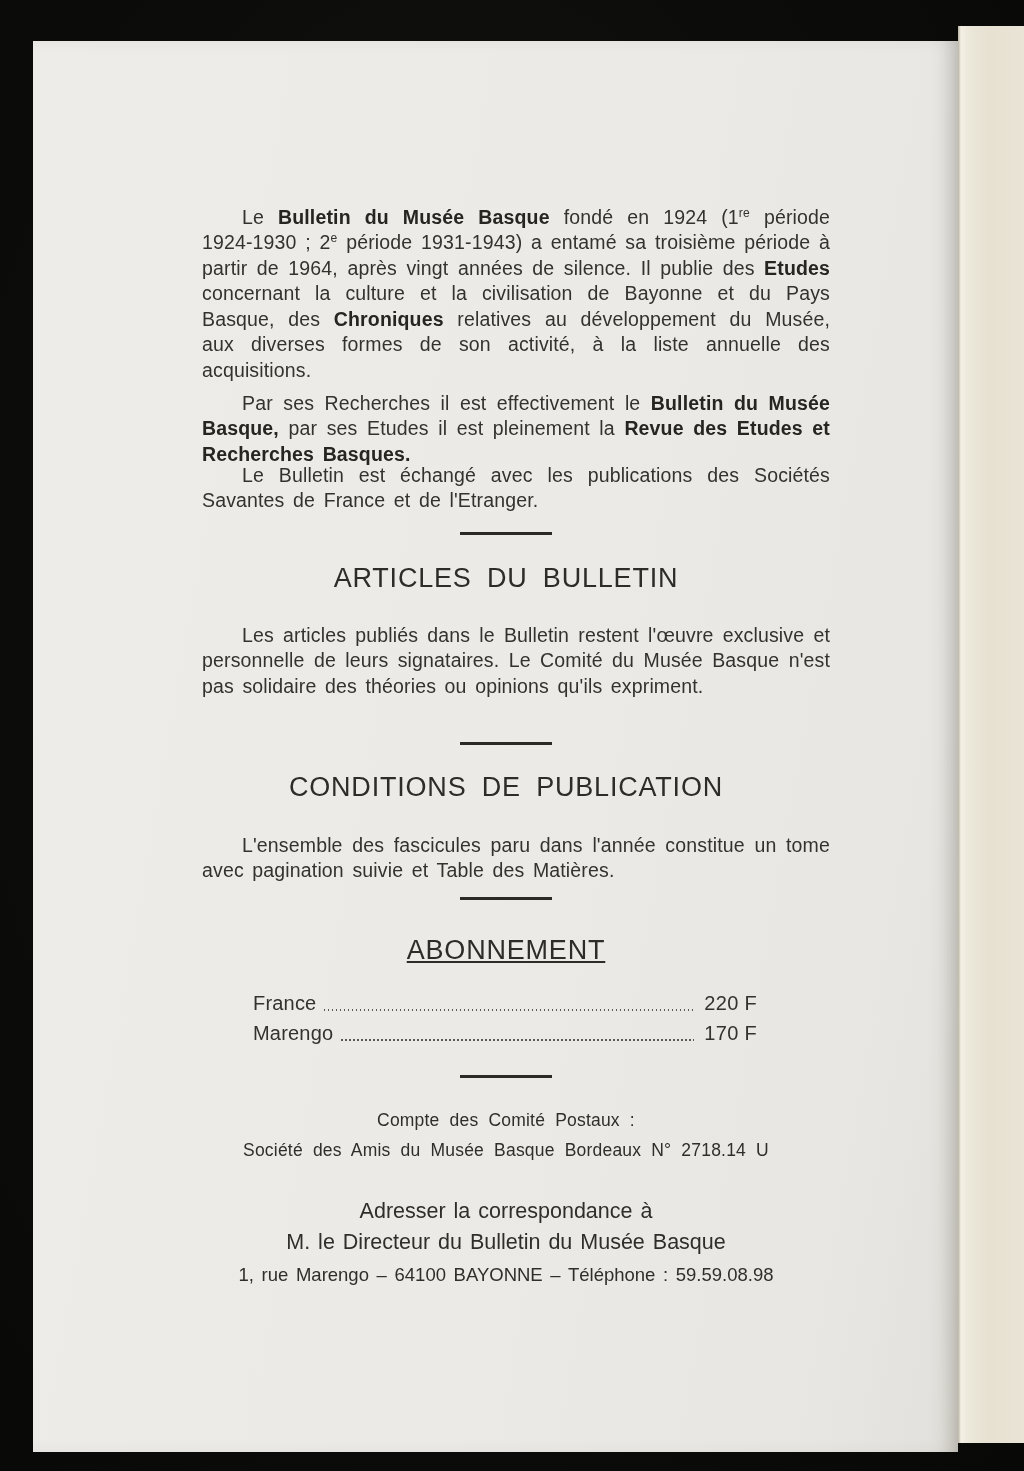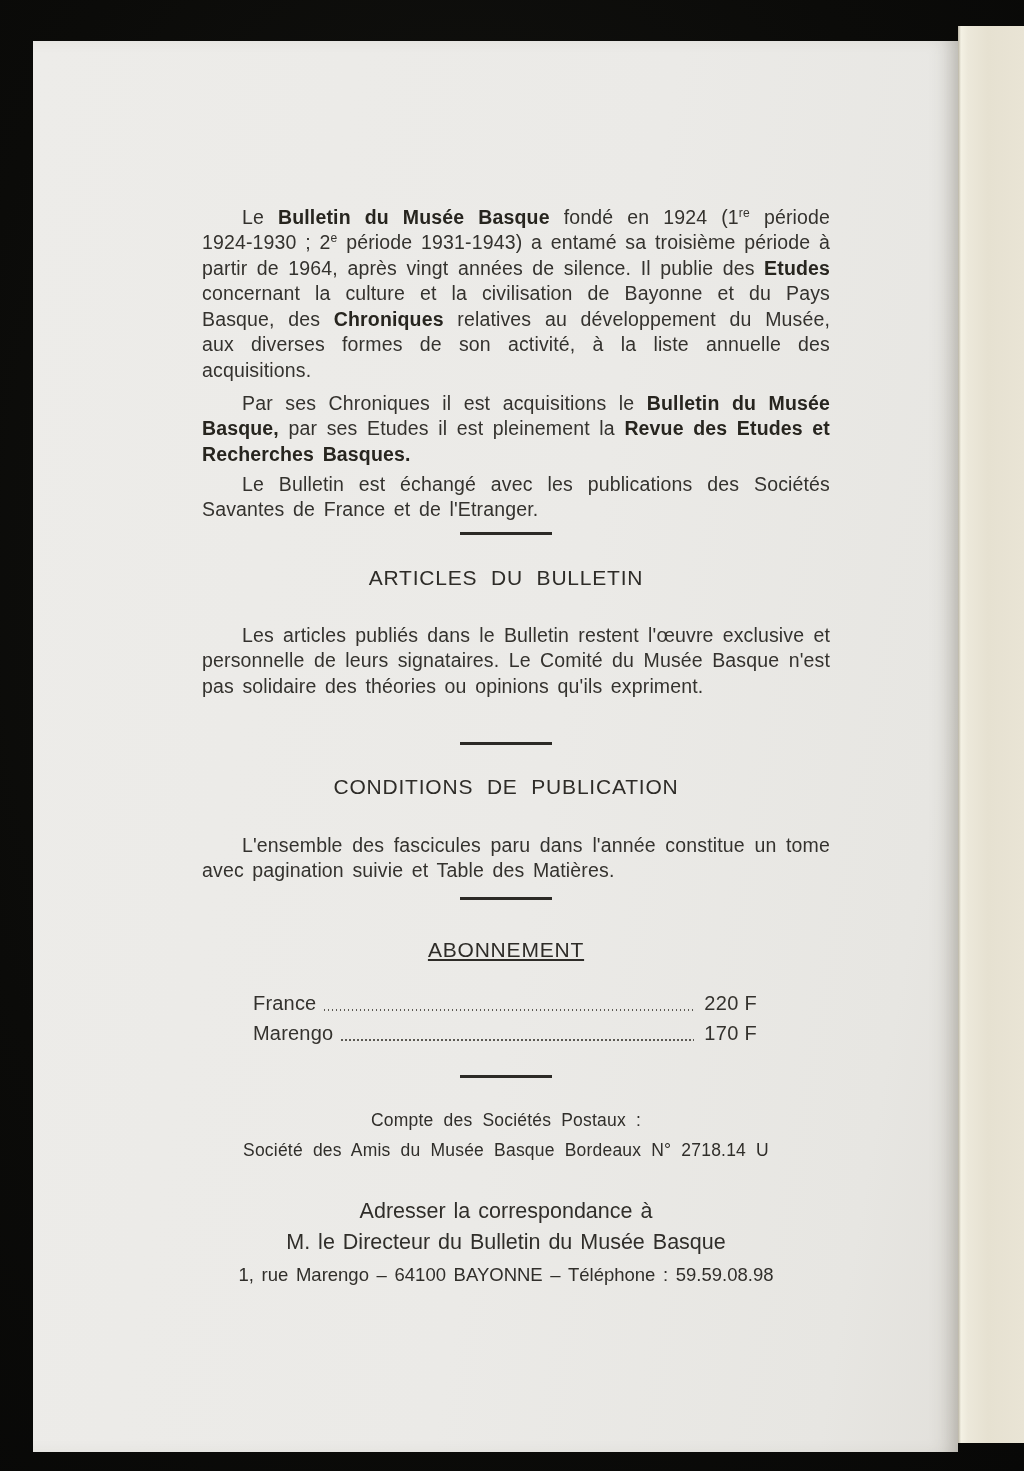--- a/index.html
+++ b/index.html
@@ -43,21 +43,21 @@
     position: absolute;
     left: 159px; width: 628px;
     display: flex; justify-content: center;
   }
   .divider .rule { width: 92px; height: 3px; background: #2c2a26; }
 
   .sec-title {
     position: absolute;
     left: 159px; width: 628px;
     text-align: center;
-    font-size: 21px; line-height: 24px;
+    font-size: 27px; line-height: 24px;
     letter-spacing: 0.8px; word-spacing: 7px;
     color: #2e2c28;
   }
 
   .rows { position: absolute; left: 220px; width: 504px; }
   .rate-row { display: flex; align-items: flex-end; height: 26px; margin-bottom: 4px; font-size: 20px; }
   .rate-label { white-space: nowrap; letter-spacing: 0.2px; }
   .leader {
     flex: 1; height: 3px;
     margin: 0 10px 4px 8px;
@@ -82,23 +82,23 @@
 </style>
 </head>
 <body>
 
 <div class="scene">
   <div class="page">
     <div class="content">
 
       <p class="para" style="top:144px;"><span>Le </span><span class="b">Bulletin du Musée Basque</span><span> fondé en 1924 (1</span><sup>re</sup><span> période 1924-1930 ; 2</span><sup>e</sup><span> période 1931-1943) a entamé sa troisième période à partir de 1964, après vingt années de silence. Il publie des </span><span class="b">Etudes</span><span> concernant la culture et la civilisation de Bayonne et du Pays Basque, des </span><span class="b">Chroniques</span><span> relatives au développement du Musée, aux diverses formes de son activité, à la liste annuelle des acquisitions.</span></p>
 
-      <p class="para" style="top:330px;"><span>Par ses Chroniques il est acquisitions le </span><span class="b">Bulletin du Musée Basque,</span><span> par ses Etudes il est pleinement la </span><span class="b">Revue des Etudes et Recherches Basques.</span></p>
+      <p class="para" style="top:330px;"><span>Par ses Recherches il est effectivement le </span><span class="b">Bulletin du Musée Basque,</span><span> par ses Etudes il est pleinement la </span><span class="b">Revue des Etudes et Recherches Basques.</span></p>
 
-      <p class="para" style="top:411px;"><span>Le Bulletin est échangé avec les publications des Sociétés Savantes de France et de l'Etranger.</span></p>
+      <p class="para" style="top:402px;"><span>Le Bulletin est échangé avec les publications des Sociétés Savantes de France et de l'Etranger.</span></p>
 
       <div class="divider" style="top:491px;">
         <div class="rule"></div>
       </div>
 
       <div class="sec-title" style="top:525px;">ARTICLES DU BULLETIN</div>
 
       <p class="para" style="top:562px;"><span>Les articles publiés dans le Bulletin restent l'œuvre exclusive et personnelle de leurs signataires. Le Comité du Musée Basque n'est pas solidaire des théories ou opinions qu'ils expriment.</span></p>
 
       <div class="divider" style="top:701px;">
@@ -125,21 +125,21 @@
           <span class="rate-label">Marengo</span>
           <span class="leader"></span>
           <span class="rate-value">170 F</span>
         </div>
       </div>
 
       <div class="divider" style="top:1034px;">
         <div class="rule"></div>
       </div>
 
-      <div class="small-center" style="top:1068px;">Compte des Sociétés Postaux :</div>
+      <div class="small-center" style="top:1068px;">Compte des Comité Postaux :</div>
       <div class="small-center" style="top:1098px;">Société des Amis du Musée Basque Bordeaux N° 2718.14 U</div>
 
       <div class="corr-line" style="top:1188px;">M. le Directeur du Bulletin du Musée Basque</div>
       <div class="corr-line" style="top:1157px;">Adresser la correspondance à</div>
       <div class="corr-line sm" style="top:1222px;">1, rue Marengo – 64100 BAYONNE – Téléphone : 59.59.08.98</div>
 
     </div>
   </div>
   <div class="fore-edge"></div>
 </div>

